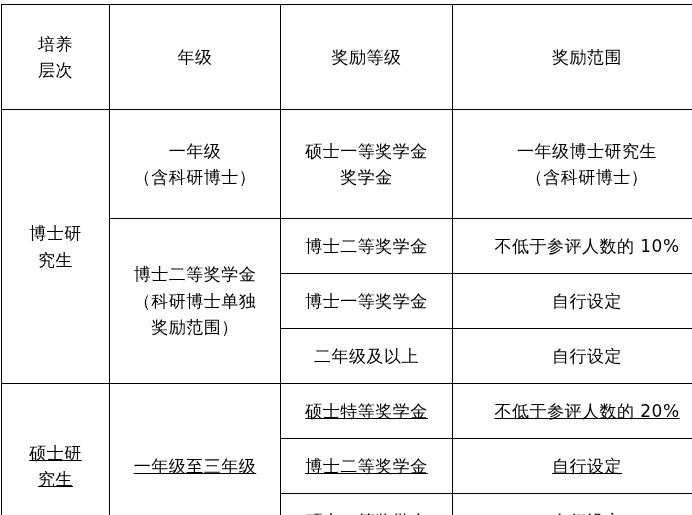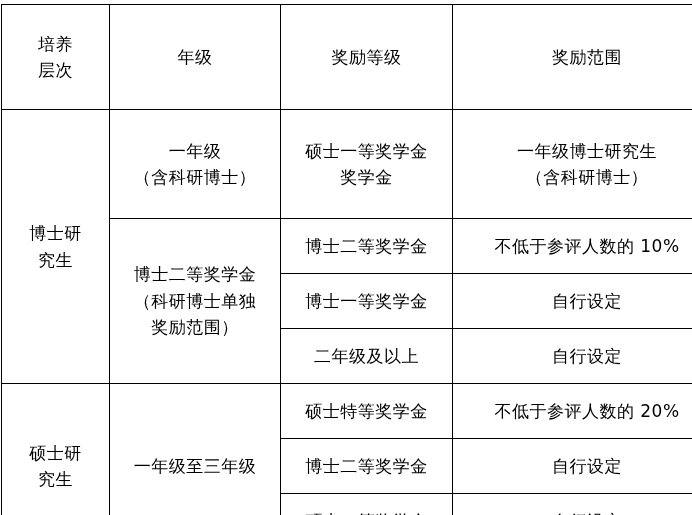--- a/index.html
+++ b/index.html
@@ -43,21 +43,21 @@
 
   .header-cell {
     height: 96px;
   }
   .cell-line {
     display: block;
     white-space: nowrap;
   }
   .row-tall td { height: 100px; }
   .row-mid td { height: 46px; }
-  .row-sm td  { height: 46px; }
+  .row-sm td  { height: 46px; text-decoration: underline; }
   .nowrap { white-space: nowrap; }
 </style>
 </head>
 <body>
 
 <div class="sheet">
   <table class="award-table">
     <tbody>
       <tr>
         <td class="col-level header-cell">

